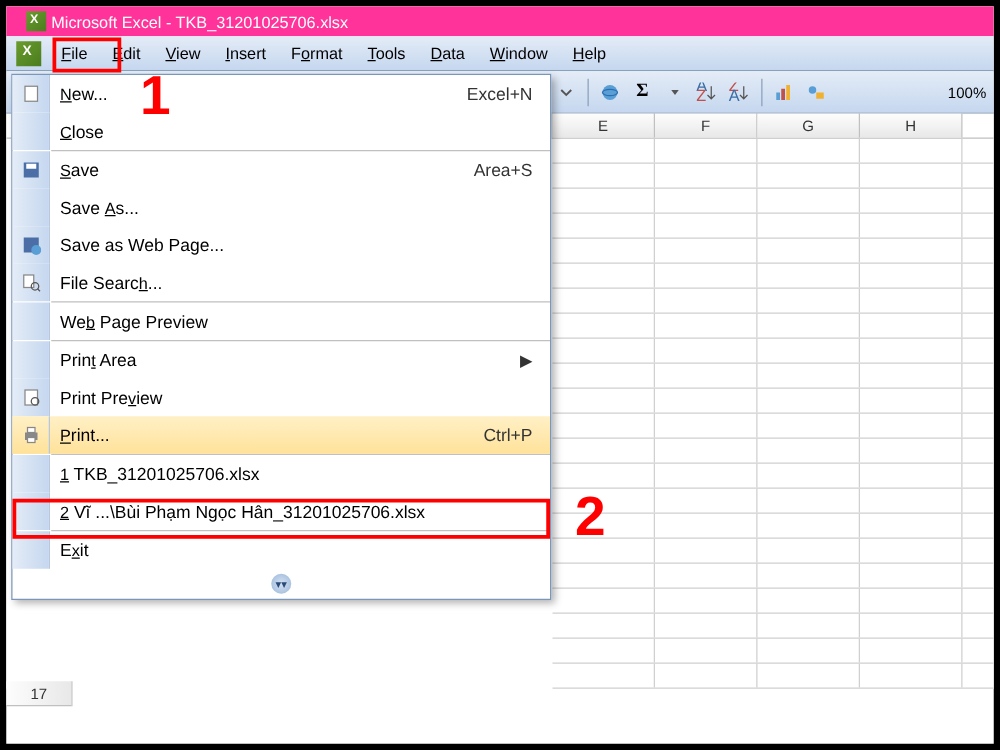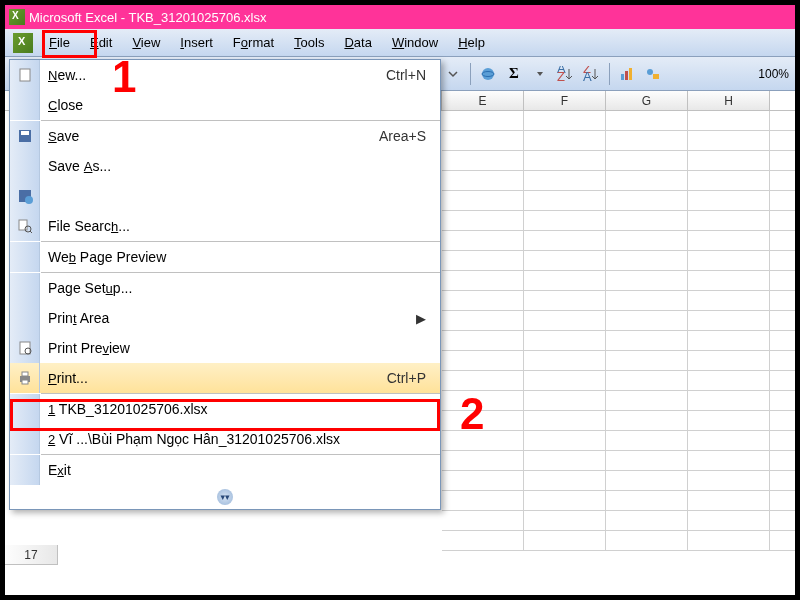--- a/index.html
+++ b/index.html
@@ -1,18 +1,18 @@
 <!DOCTYPE html>
 <html><head>
 <meta charset="utf-8">
 <style>
 * { margin: 0; padding: 0; box-sizing: border-box; font-family: Tahoma, Arial, sans-serif; font-size: 13px; }
 body { background: #000; padding: 5px; user-select: none; }
 .window { background: #fff; width: 790px; height: 590px; position: relative; overflow: hidden; }
-.titlebar { background: #ff3399; height: 24px; display: flex; align-items: center; padding-left: 4px; gap: 4px; }
+.titlebar { background: #ff3399; height: 24px; display: flex; align-items: center; padding-left: 16px; gap: 4px; }
 .titlebar .icon { width: 16px; height: 16px; background: linear-gradient(135deg, #6a9c2e 0%, #4a7c1e 100%); display: inline-block; position: relative; }
 .titlebar .icon::after { content: "X"; color: #fff; font-size: 10px; font-weight: bold; position: absolute; top: 1px; left: 3px; }
 .titlebar .title { color: #fff; font-size: 13px; }
 .menubar { background: linear-gradient(#e4ecf7, #c5d7ef); height: 28px; display: flex; align-items: center; padding-left: 2px; border-bottom: 1px solid #8ba0bc; }
 .menubar .excel-icon { width: 20px; height: 20px; background: linear-gradient(135deg, #6a9c2e 0%, #4a7c1e 100%); margin: 0 6px; position: relative; }
 .menubar .excel-icon::after { content: "X"; color: #fff; font-size: 11px; font-weight: bold; position: absolute; top: 2px; left: 5px; }
 .menu-item { padding: 4px 10px; cursor: pointer; }
 .menu-item u { text-decoration: underline; }
 .file-menu-highlight { position: absolute; top: 25px; left: 37px; width: 55px; height: 28px; border: 3px solid #ff0000; z-index: 50; }
 .toolbar { background: linear-gradient(#e4ecf7, #c5d7ef); height: 34px; display: flex; align-items: center; padding-left: 4px; border-bottom: 1px solid #8ba0bc; gap: 2px; }
@@ -274,21 +274,21 @@
   </div>
 
   <div class="dropdown">
     <div class="dd-row">
       <div class="dd-icon">
           <svg width="16" height="16">
             <rect x="3" y="2" width="10" height="12" fill="#fff" stroke="#888"></rect>
           </svg>
         </div>
       <div class="dd-label"><u>N</u>ew...</div>
-      <div class="dd-shortcut">Ctrl+N</div>
+      <div class="dd-shortcut">Excel+N</div>
     </div>
     <div class="dd-row">
       <div class="dd-icon"></div>
       <div class="dd-label"><u>C</u>lose</div>
     </div>
     <div class="dd-sep"></div>
     <div class="dd-row">
       <div class="dd-icon">
           <svg width="16" height="16">
             <rect x="2" y="2" width="12" height="12" fill="#4a6ea5"></rect>
@@ -302,41 +302,38 @@
       <div class="dd-icon"></div>
       <div class="dd-label">Save <u>A</u>s...</div>
     </div>
     <div class="dd-row">
       <div class="dd-icon">
           <svg width="16" height="16">
             <rect x="2" y="2" width="12" height="12" fill="#4a6ea5"></rect>
             <circle cx="12" cy="12" r="4" fill="#5a9ed6"></circle>
           </svg>
         </div>
+      <div class="dd-label">Save as Web Page...</div>
     </div>
     <div class="dd-row">
       <div class="dd-icon">
           <svg width="16" height="16">
             <rect x="2" y="2" width="8" height="10" fill="#fff" stroke="#888"></rect>
             <circle cx="11" cy="11" r="3" fill="none" stroke="#555"></circle>
             <line x1="13" y1="13" x2="15" y2="15" stroke="#555"></line>
           </svg>
         </div>
       <div class="dd-label">File Searc<u>h</u>...</div>
     </div>
     <div class="dd-sep"></div>
     <div class="dd-row">
       <div class="dd-icon"></div>
       <div class="dd-label">We<u>b</u> Page Preview</div>
     </div>
     <div class="dd-sep"></div>
-    <div class="dd-row">
-      <div class="dd-icon"></div>
-      <div class="dd-label">Page Set<u>u</u>p...</div>
-    </div>
     <div class="dd-row">
       <div class="dd-icon"></div>
       <div class="dd-label">Prin<u>t</u> Area</div>
       <div class="dd-arrow">▶</div>
     </div>
     <div class="dd-row">
       <div class="dd-icon">
           <svg width="16" height="16">
             <rect x="3" y="2" width="10" height="12" fill="#fff" stroke="#888"></rect>
             <circle cx="11" cy="11" r="3" fill="none" stroke="#555"></circle>

